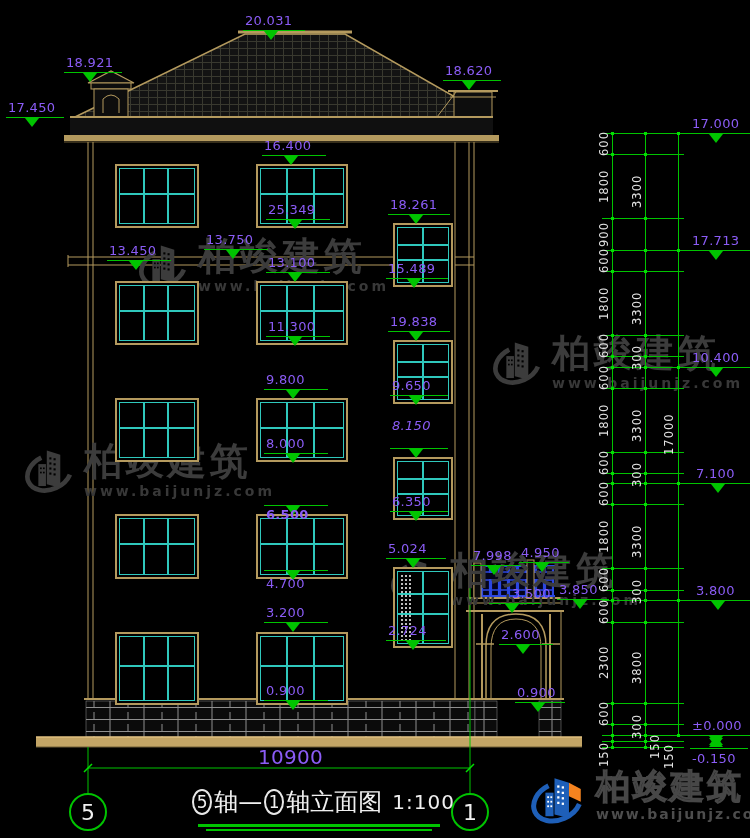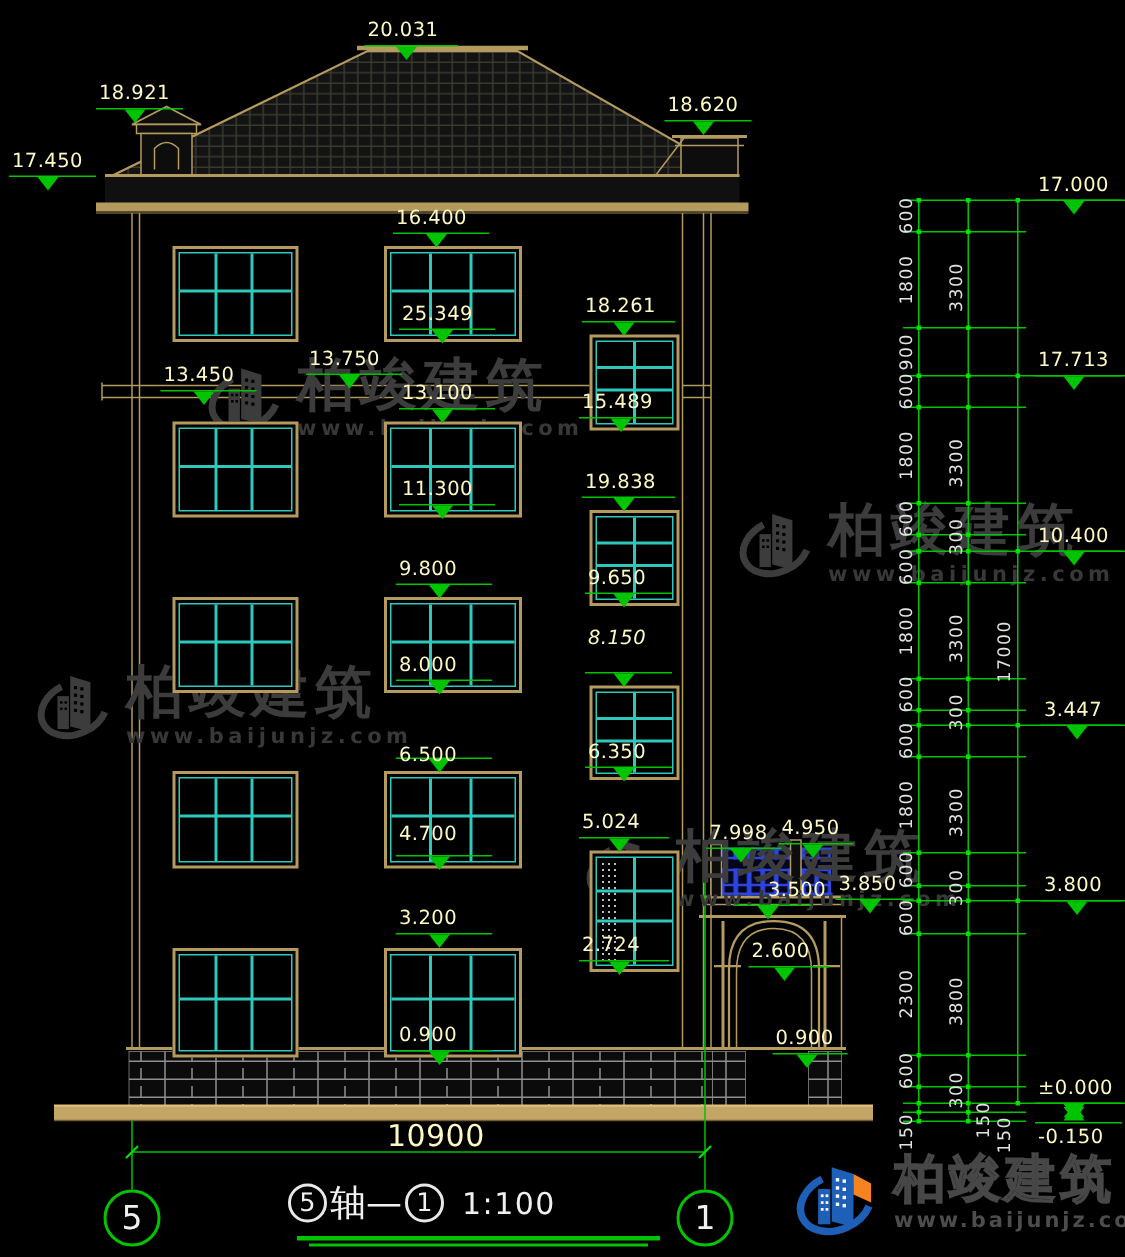--- a/index.html
+++ b/index.html
@@ -3,21 +3,21 @@
 <meta charset="utf-8">
 <style>
   html,body{margin:0;padding:0;background:#000;}
   #canvas{position:relative;width:750px;height:838px;background:#000;overflow:hidden;
           font-family:"DejaVu Sans",sans-serif;}
   #canvas > *{position:absolute;}
   svg{display:block;}
   .layer{left:0;top:0;width:750px;height:838px;pointer-events:none;}
 
   
-  .lab{position:absolute;color:#fef9c3;font-size:13px;line-height:14px;white-space:nowrap;letter-spacing:.3px;}
+  .lab{position:absolute;color:#8b5cf6;font-size:13px;line-height:14px;white-space:nowrap;letter-spacing:.3px;}
   .mline{position:absolute;height:1px;background:#00c400;}
   .tri{position:absolute;width:0;height:0;border-left:7px solid transparent;border-right:7px solid transparent;}
   .tri.down{border-top:9px solid #00c400;}
   .tri.up{border-bottom:9px solid #00c400;}
   .vlab{position:absolute;writing-mode:vertical-rl;transform:rotate(180deg);color:#e2e2e2;
         font-size:11.5px;letter-spacing:1px;text-align:center;}
   .dimv{position:absolute;width:1px;background:#00c400;}
   .dimh{position:absolute;height:1px;background:#00c400;}
   .dot{position:absolute;width:3px;height:3px;background:#00e000;}
 
@@ -488,24 +488,24 @@
       <div class="tri down" style="left: 286px; top: 454px;"></div>
       <div class="lab" style="left: 266px; top: 437px;">8.000</div>
       <div class="mline" style="left: 390px; top: 448px; width: 58px;"></div>
       <div class="tri down" style="left: 409px; top: 449px;"></div>
       <div class="lab" style="left: 392px; top: 419px; font-style: italic;">8.150</div>
       <div class="mline" style="left: 390px; top: 511px; width: 58px;"></div>
       <div class="tri down" style="left: 409px; top: 512px;"></div>
       <div class="lab" style="left: 392px; top: 495px;">6.350</div>
       <div class="mline" style="left: 264px; top: 505px; width: 64px;"></div>
       <div class="tri down" style="left: 286px; top: 506px;"></div>
-      <div class="lab" style="left: 266px; top: 497px;">6.500</div>
+      <div class="lab" style="left: 266px; top: 508px; font-weight: bold;">6.500</div>
       <div class="mline" style="left: 264px; top: 570px; width: 64px;"></div>
       <div class="tri down" style="left: 286px; top: 571px;"></div>
-      <div class="lab" style="left: 266px; top: 550px;">4.700</div>
+      <div class="lab" style="left: 266px; top: 577px;">4.700</div>
       <div class="mline" style="left: 386px; top: 558px; width: 60px;"></div>
       <div class="tri down" style="left: 406px; top: 559px;"></div>
       <div class="lab" style="left: 388px; top: 542px;">5.024</div>
       <div class="mline" style="left: 386px; top: 640px; width: 60px;"></div>
       <div class="tri down" style="left: 406px; top: 641px;"></div>
       <div class="lab" style="left: 388px; top: 624px;">2.724</div>
       <div class="mline" style="left: 264px; top: 622px; width: 64px;"></div>
       <div class="tri down" style="left: 286px; top: 623px;"></div>
       <div class="lab" style="left: 266px; top: 606px;">3.200</div>
       <div class="mline" style="left: 264px; top: 700px; width: 64px;"></div>
@@ -533,21 +533,21 @@
       <div class="tri down" style="left: 709px; top: 134px;"></div>
       <div class="lab" style="left: 692px; top: 117px;">17.000</div>
       <div class="mline" style="left: 690px; top: 250px; width: 58px;"></div>
       <div class="tri down" style="left: 709px; top: 251px;"></div>
       <div class="lab" style="left: 692px; top: 234px;">17.713</div>
       <div class="mline" style="left: 690px; top: 367px; width: 58px;"></div>
       <div class="tri down" style="left: 709px; top: 368px;"></div>
       <div class="lab" style="left: 692px; top: 351px;">10.400</div>
       <div class="mline" style="left: 694px; top: 483px; width: 54px;"></div>
       <div class="tri down" style="left: 711px; top: 484px;"></div>
-      <div class="lab" style="left: 696px; top: 467px;">3.447</div>
+      <div class="lab" style="left: 696px; top: 467px;">7.100</div>
       <div class="mline" style="left: 694px; top: 600px; width: 54px;"></div>
       <div class="tri down" style="left: 711px; top: 601px;"></div>
       <div class="lab" style="left: 696px; top: 584px;">3.800</div>
       <div class="mline" style="left: 690px; top: 735px; width: 58px;"></div>
       <div class="tri down" style="left: 709px; top: 736px;"></div>
       <div class="tri up" style="left: 709px; top: 736px;"></div>
       <div class="lab" style="left: 692px; top: 719px;">±0.000</div>
       <div class="mline" style="left: 690px; top: 748px; width: 58px;"></div>
       <div class="tri down" style="left: 709px; top: 738px;"></div>
       <div class="tri up" style="left: 709px; top: 738px;"></div>
@@ -556,20 +556,21 @@
 
   <div class="lab" style="left:258px;top:750px;font-size:20px;">10900</div>
 
   <div class="axis-bubble" style="left:69px;top:793px;">5</div>
   <div class="axis-bubble" style="left:451px;top:793px;">1</div>
 
   <div class="title-row">
     <span class="tbub">5</span>
     <span>轴—</span>
     <span class="tbub">1</span>
+    <span>轴立面图</span>
     <span class="tscale">1:100</span>
   </div>
   <div class="tline" style="left:198px;top:824px;width:242px;height:3px;"></div>
   <div class="tline" style="left:206px;top:829px;width:226px;height:2px;"></div>
 
   <div class="logo">
     <svg width="58" height="62" viewBox="0 0 64 66">
       <ellipse cx="30" cy="36" rx="27" ry="20" transform="rotate(-24 30 36)" fill="none" stroke="#1e5fb8" stroke-width="5.5" stroke-dasharray="95 45" stroke-dashoffset="-14"></ellipse>
       <path d="M27 10 L43 15 V54 L27 50 Z" fill="#1e5fb8"></path>
       <path d="M43 15 L56 22 V36 L43 30 Z" fill="#f5831f"></path>

